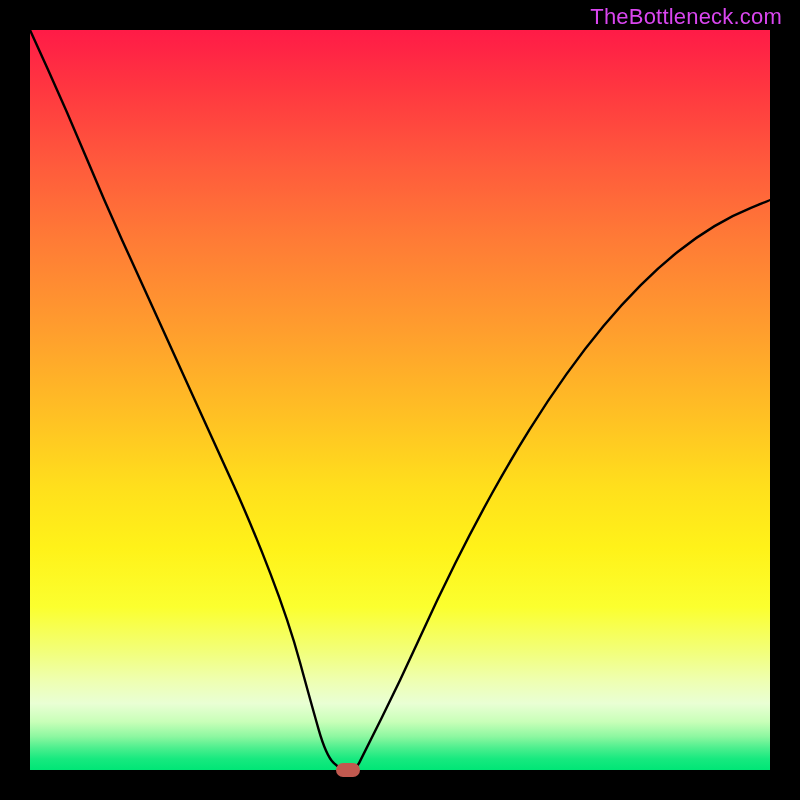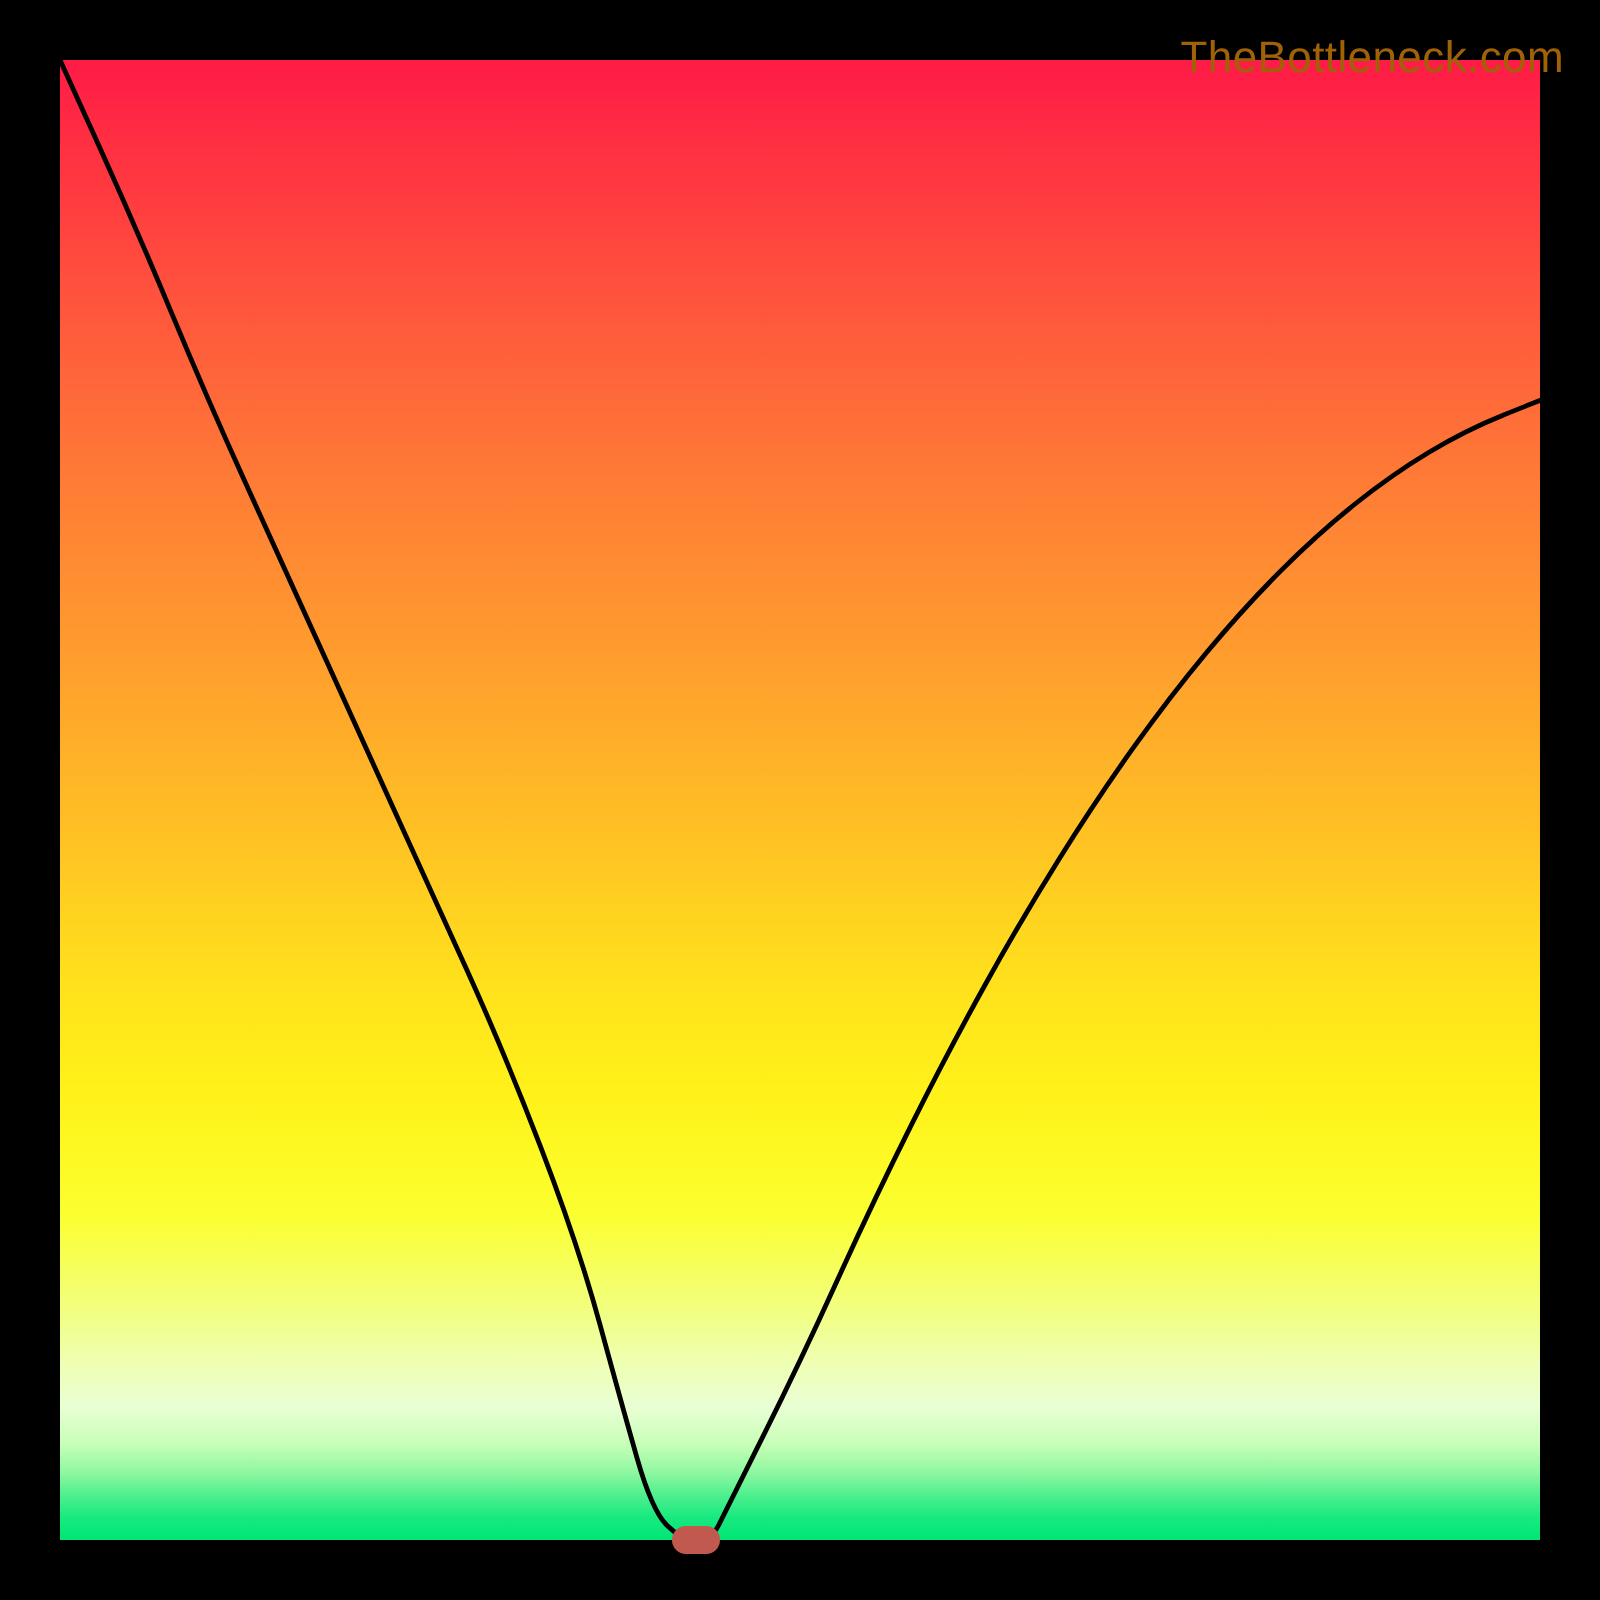--- a/index.html
+++ b/index.html
@@ -50,25 +50,24 @@
     left: 30px;
     top: 30px;
     width: 740px;
     height: 740px;
     overflow: visible;
   }
   .watermark {
     position: absolute;
     top: 4px;
     right: 18px;
-    color: #a16207;
+    color: #d946ef;
     font-size: 22px;
     letter-spacing: 0.2px;
     font-weight: 400;
-    margin-top: 12px;
   }
   .marker {
     position: absolute;
     width: 24px;
     height: 14px;
     border-radius: 7px;
     background: #c1594f;
   }
 </style>
 </head>

